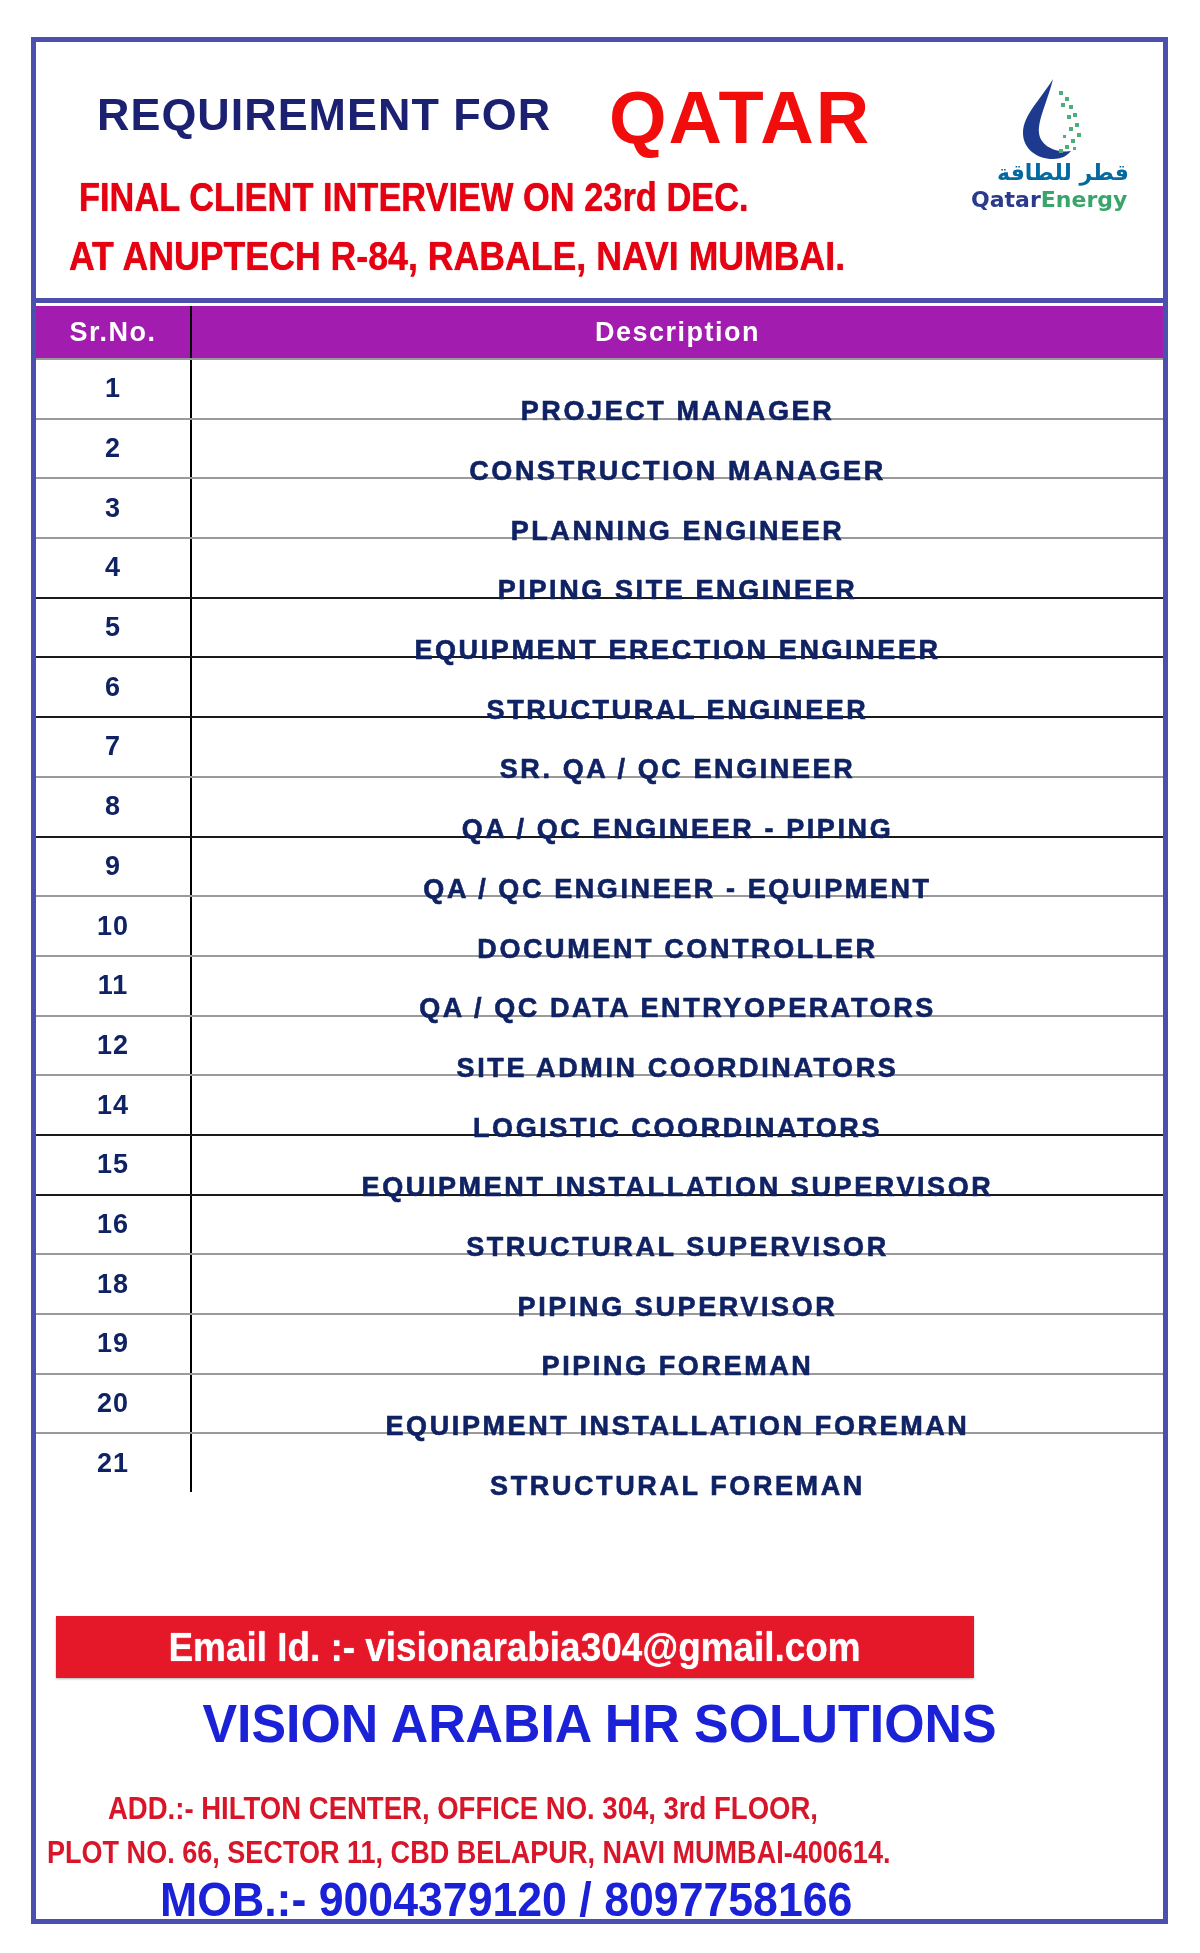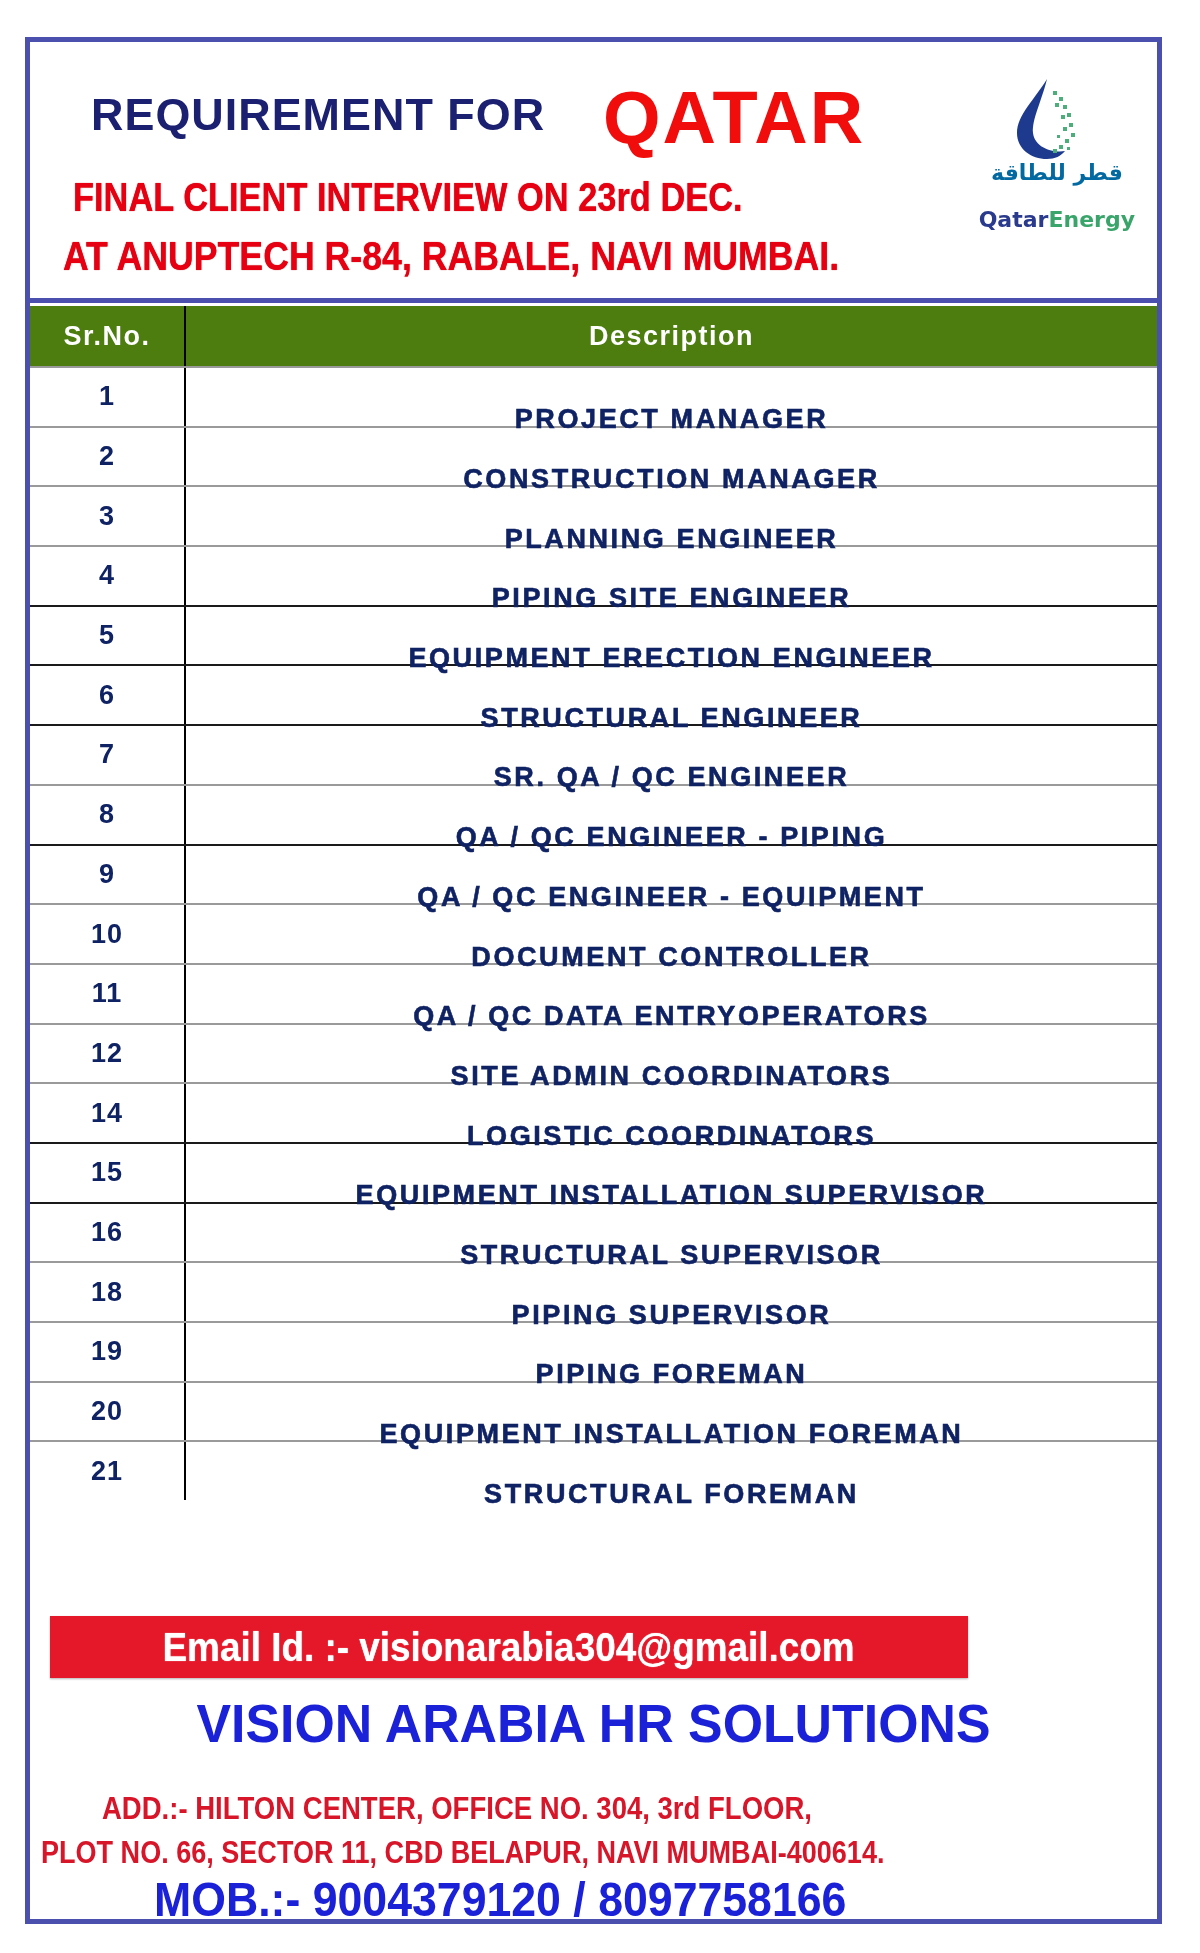--- a/index.html
+++ b/index.html
@@ -1,19 +1,19 @@
 <!DOCTYPE html>
 <html><head>
   <meta charset="utf-8">
   <style>
     html, body { margin: 0; padding: 0; background: #ffffff; }
     body { width: 1200px; height: 1953px; position: relative; overflow: hidden; font-family: "Liberation Sans", sans-serif; }
 
     .frame {
-      position: absolute; left: 25px; top: 37px; width: 1127px; height: 1877px;
+      position: absolute; left: 31px; top: 37px; width: 1127px; height: 1877px;
       border: 5px solid #4b4fae; background: #ffffff;
     }
 
     
     .header { position: absolute; left: 0; top: 0; width: 1127px; height: 256px; }
     .req-for {
       position: absolute; left: 61px; top: 48px; font-weight: bold; font-size: 44px;
       color: #1b2070; letter-spacing: 1px; white-space: nowrap;
       transform: scaleX(1.02); transform-origin: left top;
     }
@@ -32,33 +32,33 @@
       text-shadow: 0 0 1px #b00;
     }
     .logo { position: absolute; left: 935px; top: 30px; width: 175px; height: 150px; }
     .logo svg { position: absolute; left: 40px; top: 5px; }
     .logo-ar {
       position: absolute; left: 12px; top: 88px; width: 160px; text-align: center;
       font-size: 22px; font-weight: bold; color: #0369a1; font-family: "DejaVu Sans", sans-serif;
       direction: rtl; letter-spacing: 0;
     }
     .logo-en {
-      position: absolute; left: 0; top: 115px; width: 170px; text-align: right;
-      font-size: 22px; font-weight: bold; color: #2a3a8c; font-family: "DejaVu Sans", sans-serif; margin-top: 20px;
+      position: absolute; left: 0; top: 115px; width: 170px; text-align: left;
+      font-size: 22px; font-weight: bold; color: #2a3a8c; font-family: "DejaVu Sans", sans-serif;
     }
     .logo-en .g { color: #3aa56a; }
 
     .header-sep {
       position: absolute; left: 0; top: 256px; width: 1127px; height: 5px; background: #4b4fae;
     }
 
     
     .table { position: absolute; left: 0; top: 264px; width: 1127px; }
     .thead {
-      display: flex; height: 60px; background: #4d7c0f; color: #ffffff;
+      display: flex; height: 52px; background: #a21caf; color: #ffffff;
       font-weight: 900; font-size: 27px; letter-spacing: 1.5px;
     }
     .th-sr { width: 154px; border-right: 2px solid #000; display: flex; align-items: center; justify-content: center; }
     .th-desc { flex: 1; display: flex; align-items: center; justify-content: center; }
     .row { display: flex; height: 59.7px; border-top: 2px solid #9a9a9a; box-sizing: border-box; }
     .row.dark { border-top: 2px solid #1a1a1a; }
     .cell-sr {
       width: 154px; border-right: 2px solid #000; display: flex; align-items: center; justify-content: center;
       font-weight: bold; font-size: 27px; color: #0f2263; letter-spacing: 1px;
     }

